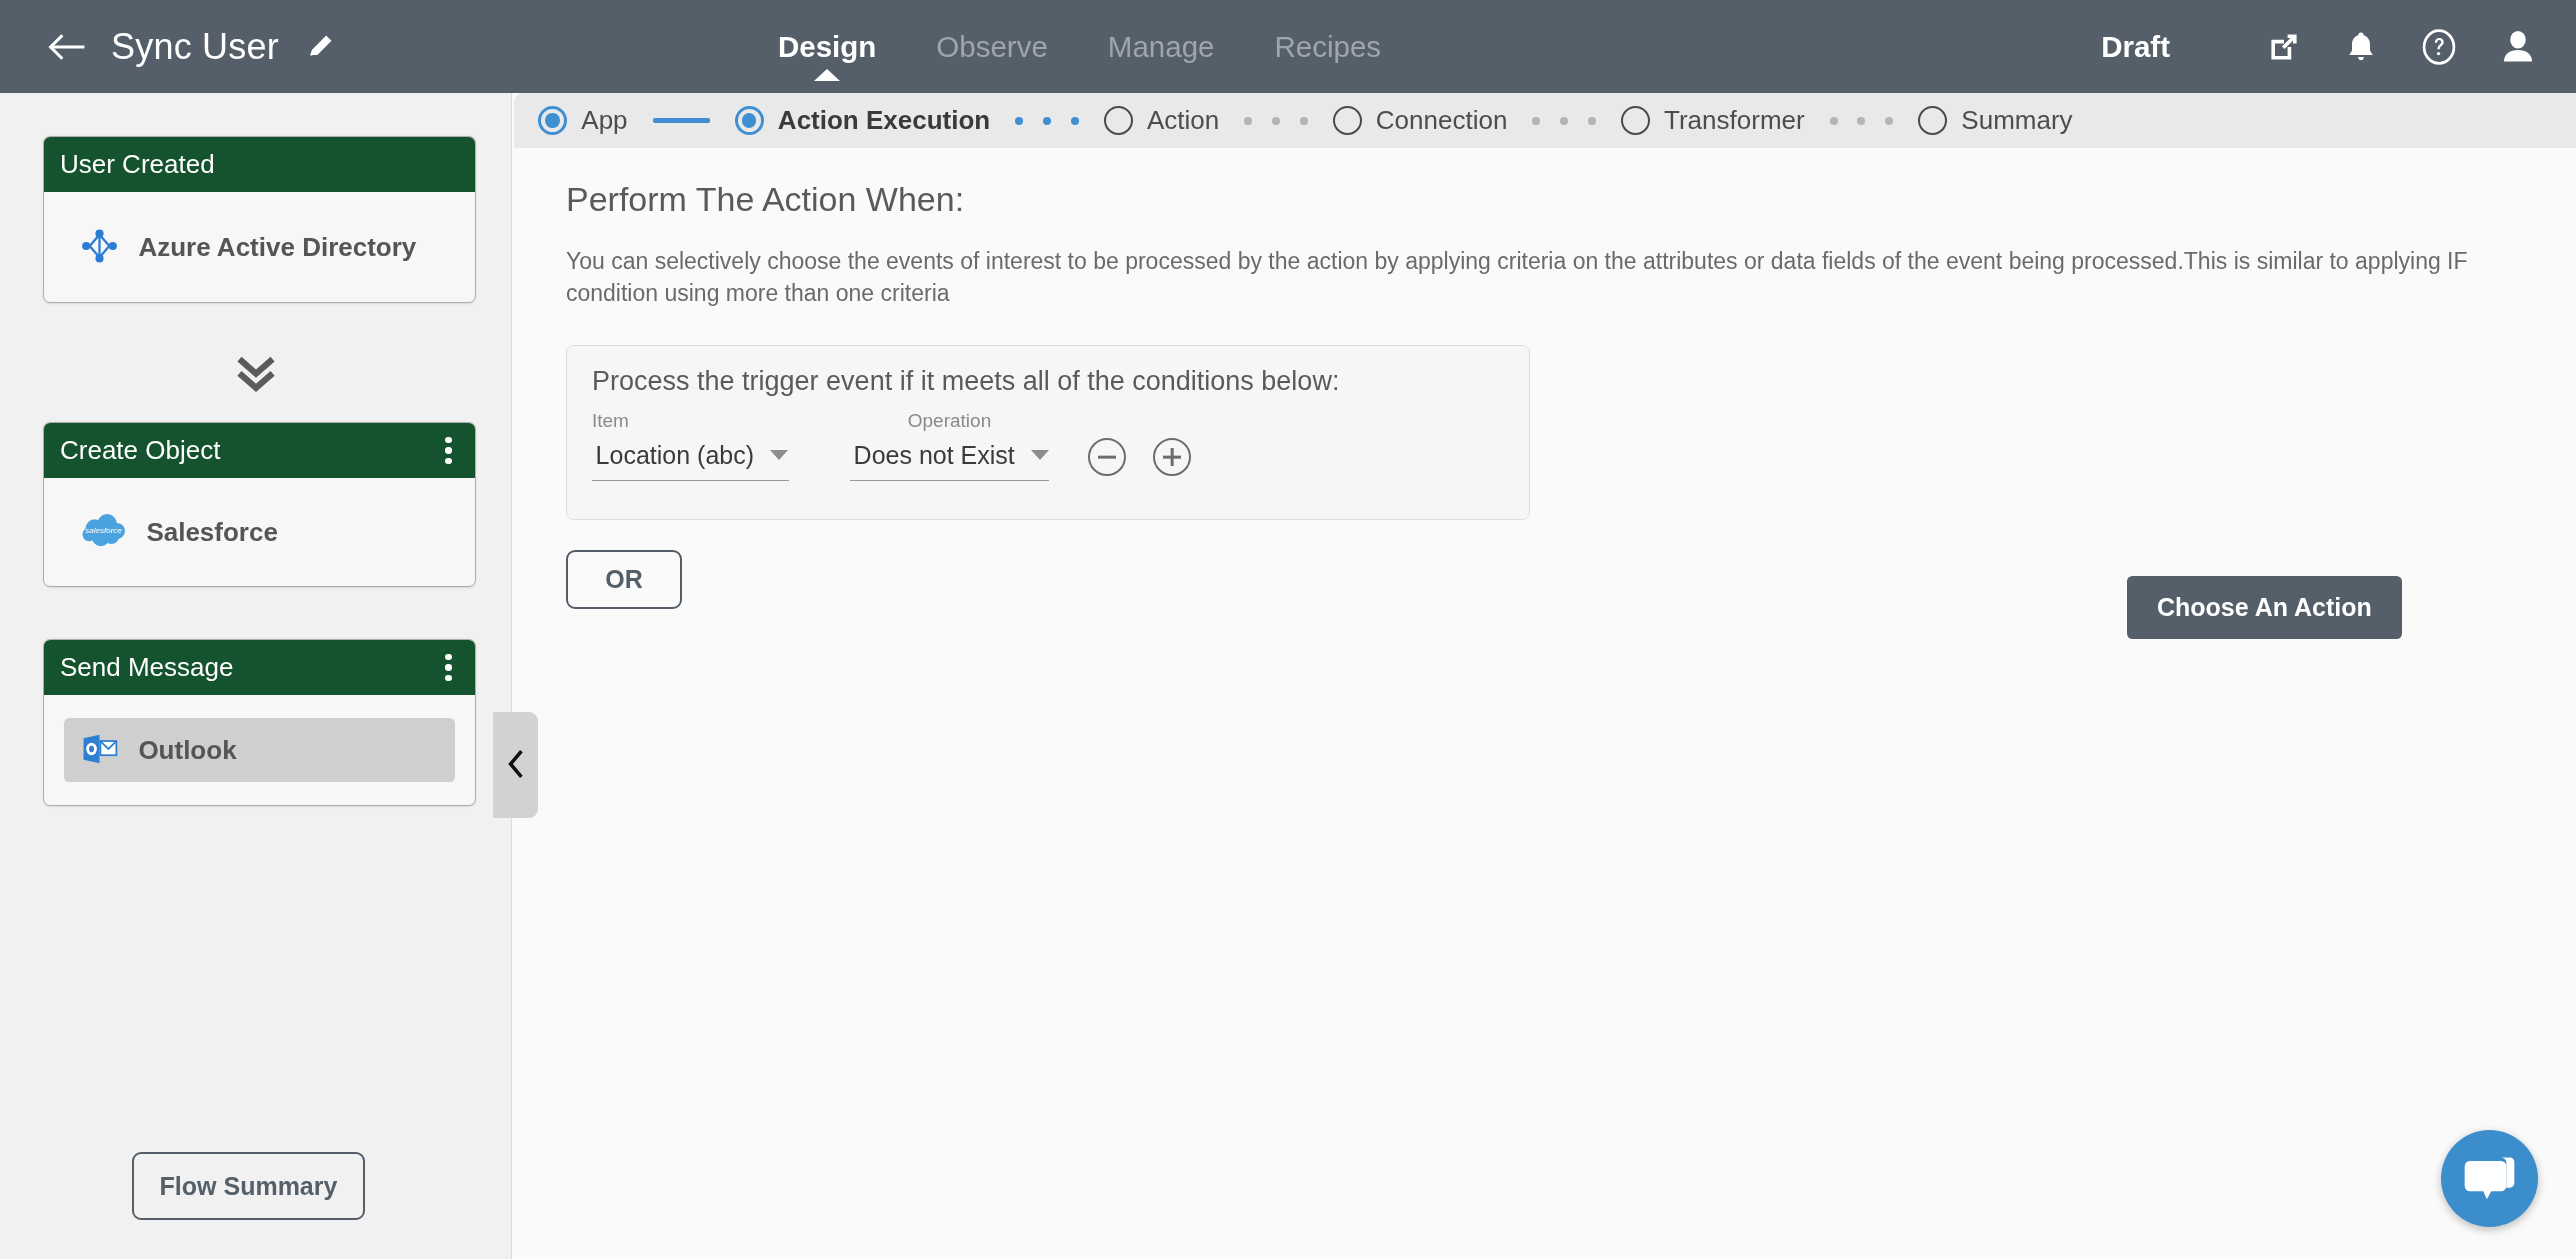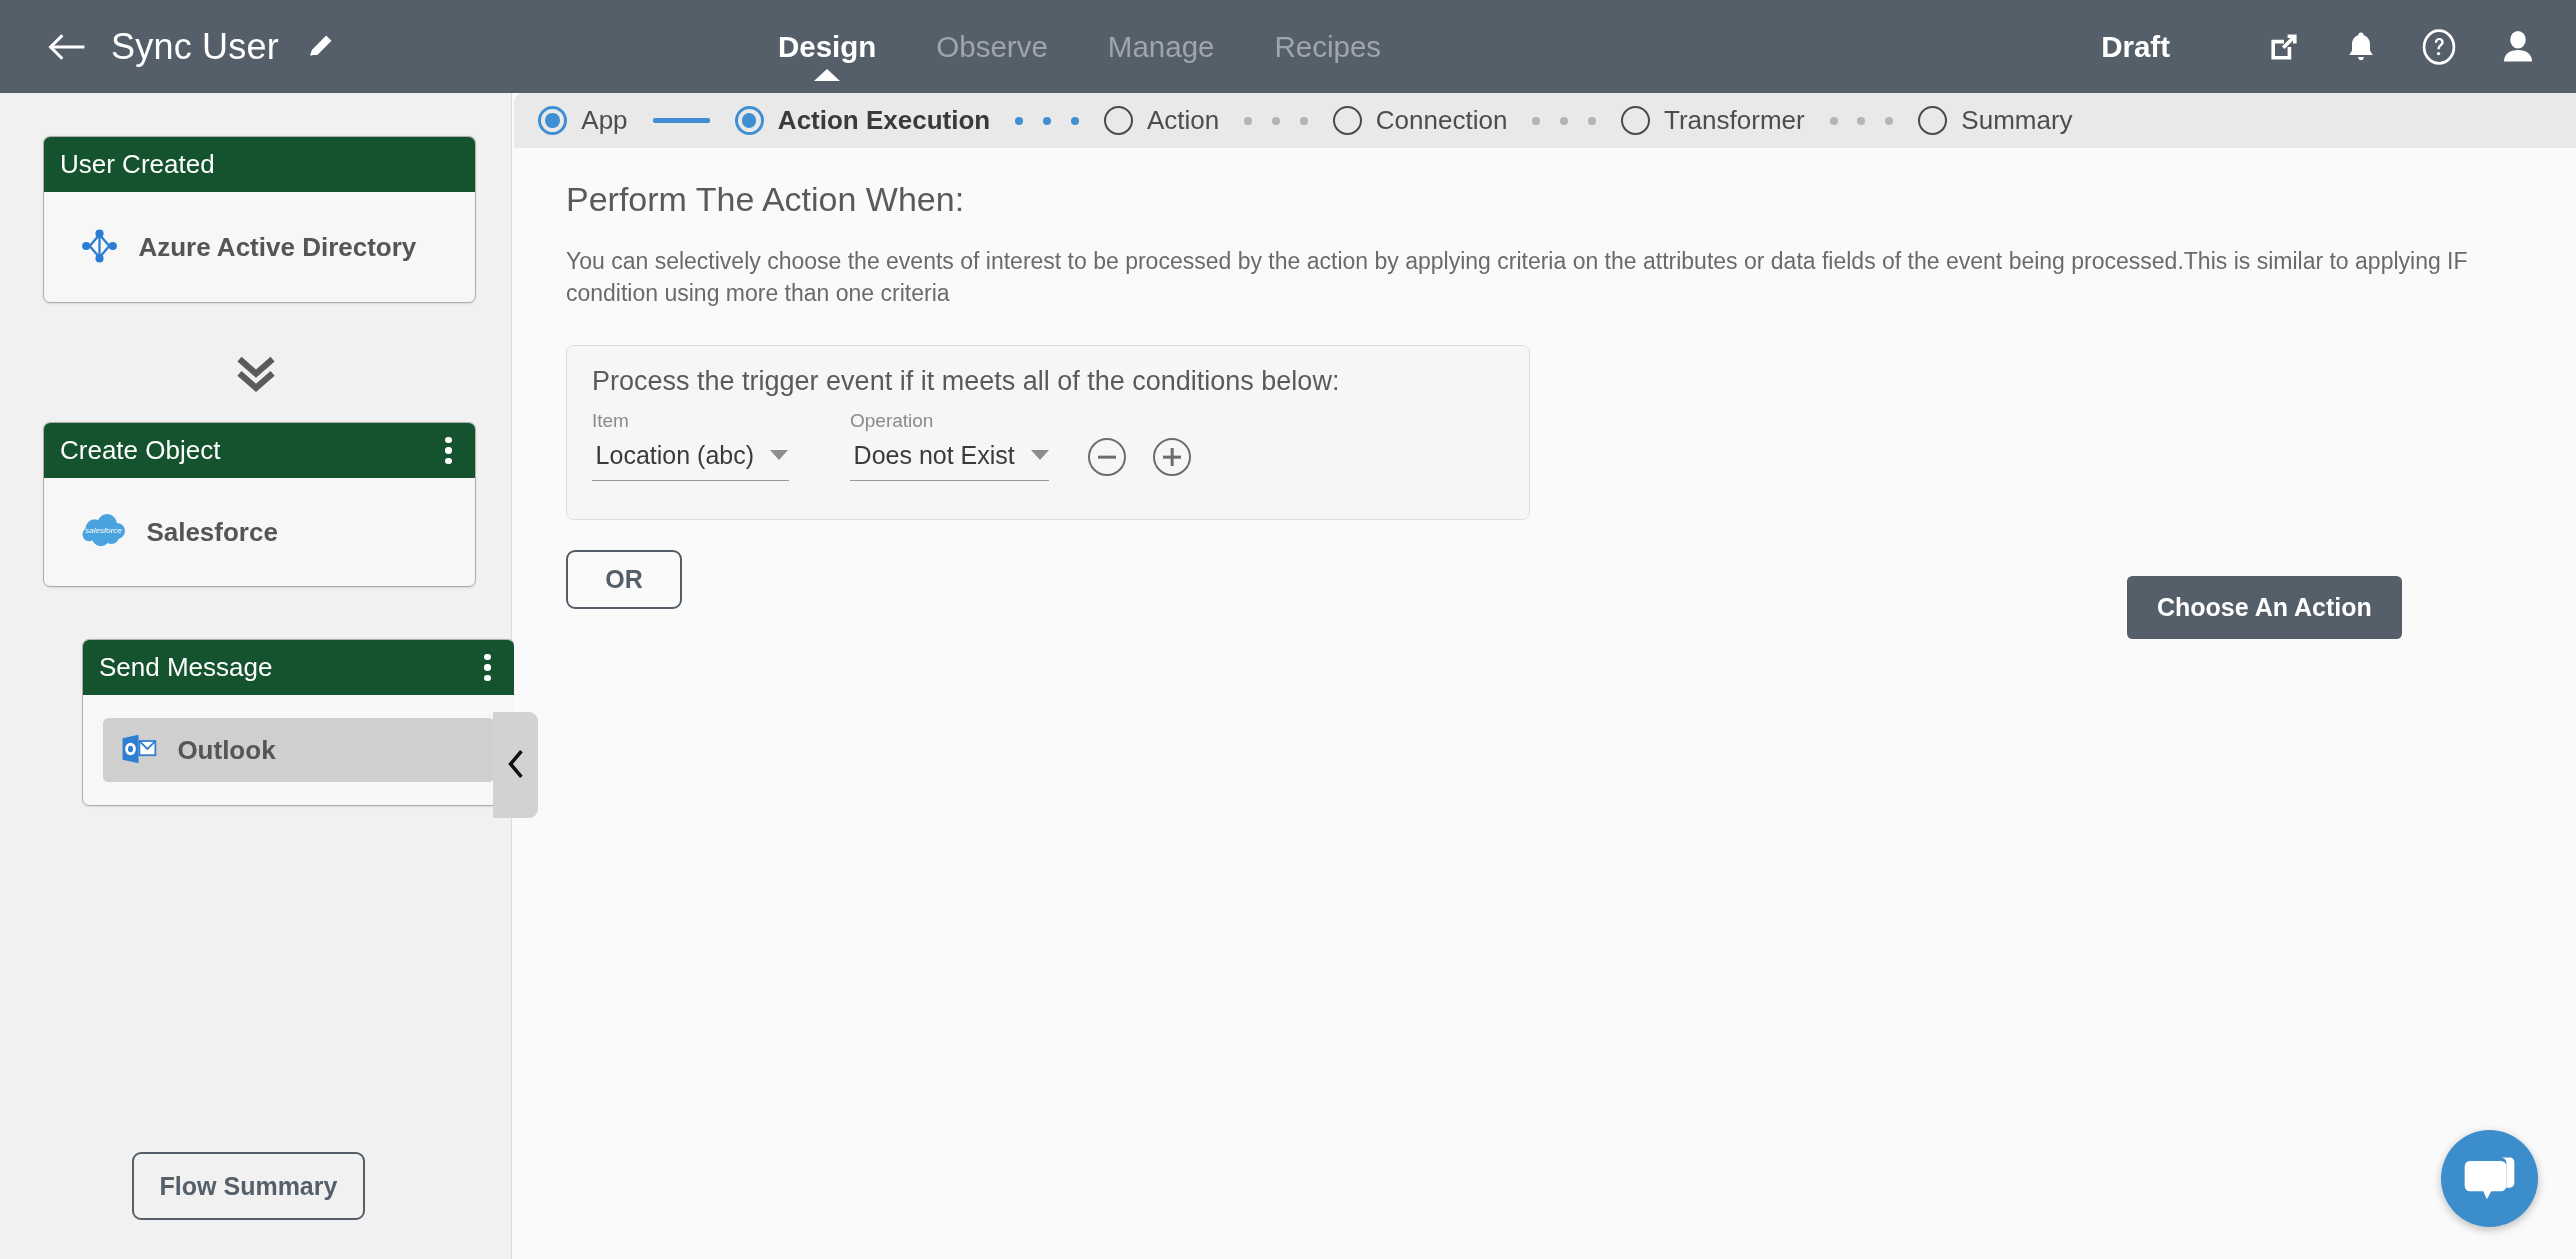--- a/index.html
+++ b/index.html
@@ -136,21 +136,21 @@
   .condition-heading { font-size: 27px; color: #5a5a5a; }
   .condition-row { display: flex; align-items: flex-end; margin-top: 12.5px; gap: 0; }
   .field { display: flex; flex-direction: column; }
   .field-label { font-size: 19px; color: #8a8a8a; margin-bottom: 9px; }
   .select {
     position: relative; display: flex; align-items: center; justify-content: space-between;
     border-bottom: 1.8px solid #9a9a9a; padding: 0 3.6px 10.7px 3.6px; cursor: pointer;
   }
   .field.item .select { width: 197px; }
   .field.operation .select { width: 199px; }
-  .field.operation { margin-left: 61px; }
+  .field.operation { margin-left: 61px; align-items: center; }
   .select-value { font-size: 25px; color: #3a3a3a; white-space: nowrap; }
   .caret {
     width: 0; height: 0; border-left: 9.8px solid transparent;
     border-right: 9.8px solid transparent; border-top: 10.7px solid #8d8d8d; margin-left: 16px;
   }
   .row-actions { display: flex; align-items: center; gap: 27px; margin-left: 39px; padding-bottom: 5.4px; }
   .circle-btn {
     width: 38px; height: 38px; border-radius: 50%; border: 2.7px solid #6d6d6d;
     position: relative; cursor: pointer; background: transparent;
   }
@@ -301,21 +301,21 @@
                 <circle cx="10" cy="23" r="7.5"></circle>
               </g>
               <text x="26" y="21" font-family="'Liberation Sans',sans-serif" font-size="9" font-style="italic" fill="#ffffff" text-anchor="middle">salesforce</text>
             </svg>
           </span>
           <span class="app-name">Salesforce</span>
         </div>
       </div>
     </div>
 
-    <div class="flow-card" style="top: 546px; margin-left: 39px;">
+    <div class="flow-card" style="top: 546px;">
       <div class="flow-card-head">
         <span class="flow-card-title">Send Message</span>
         <span class="kebab">
             <i></i>
             <i></i>
             <i></i>
           </span>
       </div>
       <div class="flow-card-body">
         <div class="app-row selected">

